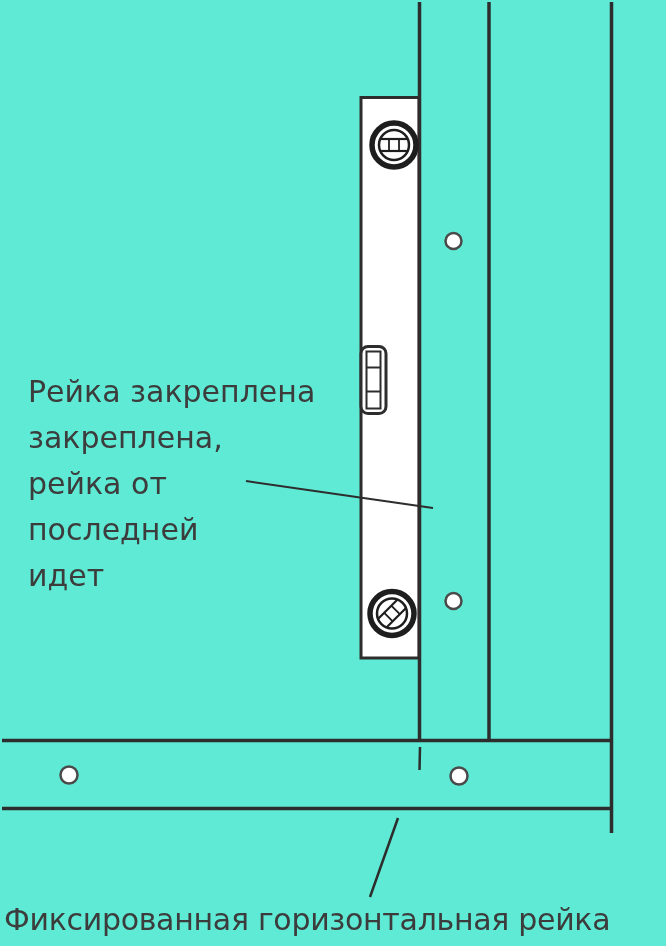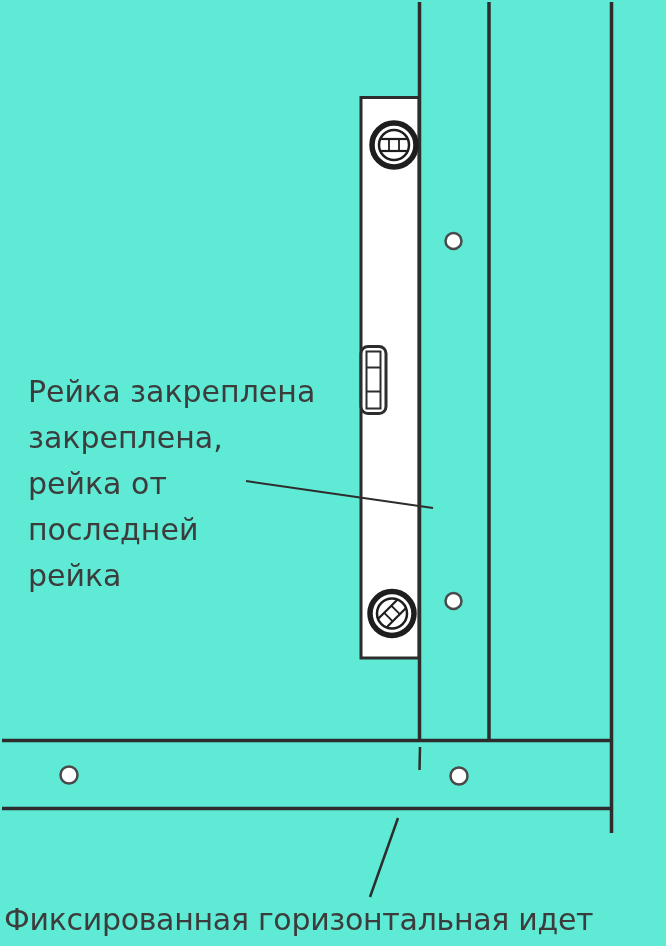--- a/index.html
+++ b/index.html
@@ -91,18 +91,18 @@
 
     <line x1="246" y1="481" x2="433" y2="508" stroke="#2d2d2d" stroke-width="2"></line>
     <line x1="398" y1="818" x2="370" y2="897" stroke="#2d2d2d" stroke-width="2.5"></line>
   </svg>
 
   <div class="caption-left">
     <div>Рейка закреплена</div>
     <div>закреплена,</div>
     <div>рейка от</div>
     <div>последней</div>
-    <div>рейка</div>
+    <div>идет</div>
   </div>
 
-  <div class="caption-bottom">Фиксированная горизонтальная идет</div>
+  <div class="caption-bottom">Фиксированная горизонтальная рейка</div>
 
 </div>
 
 </body></html>

